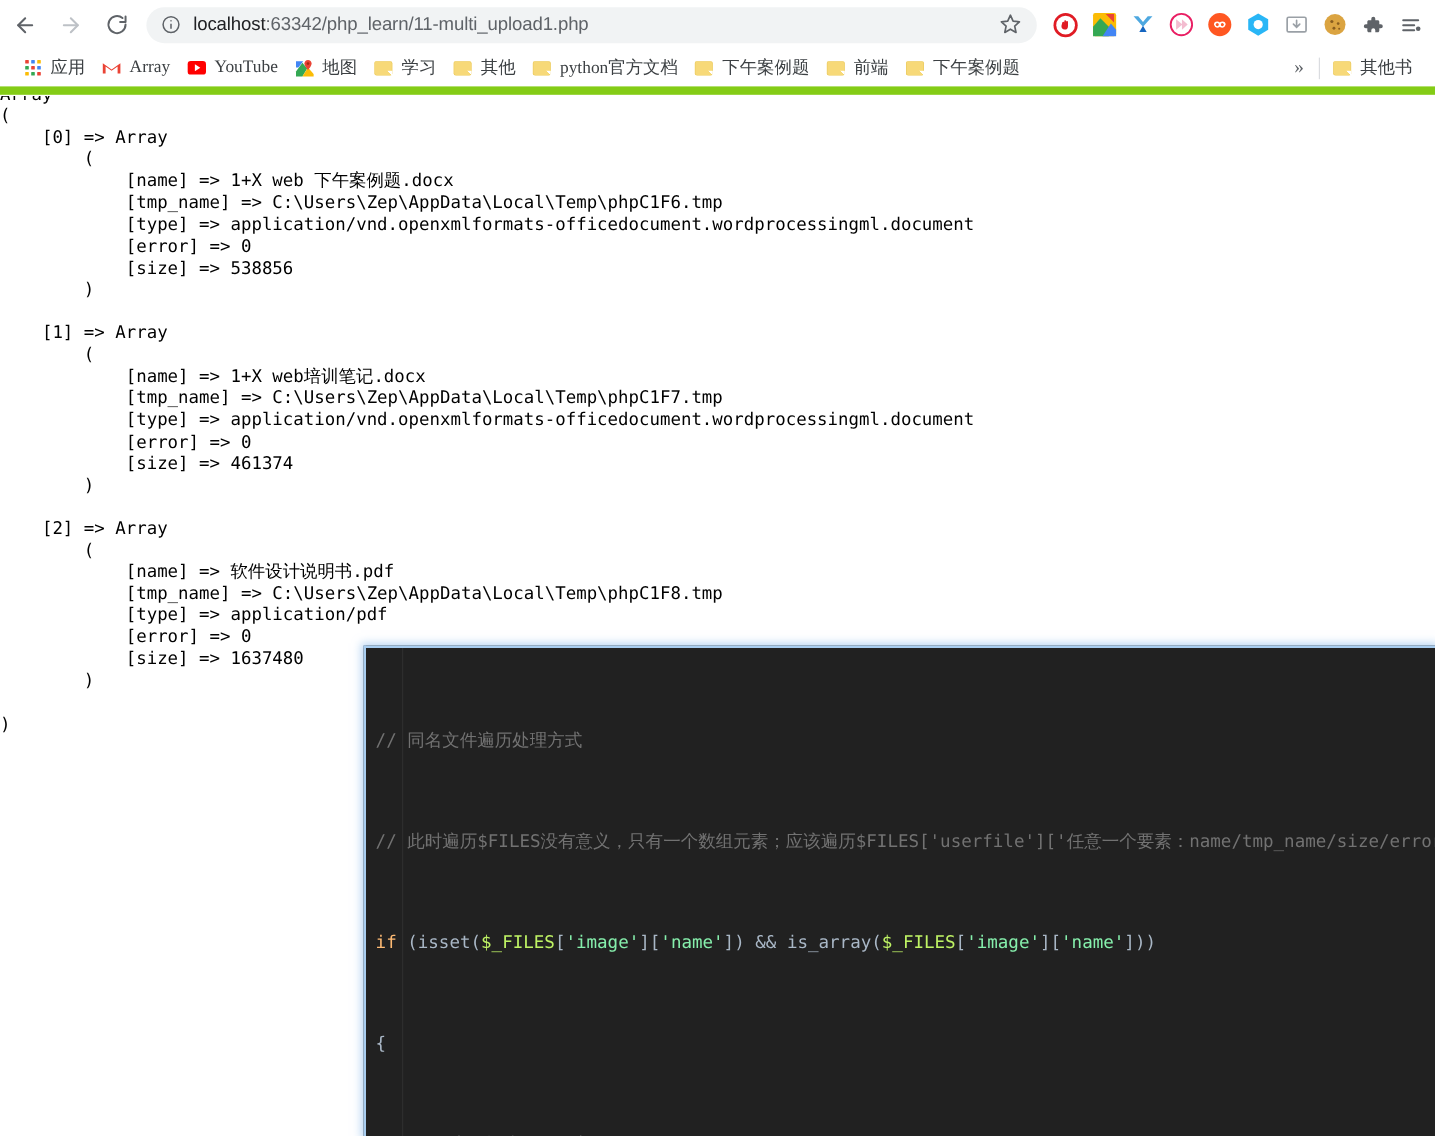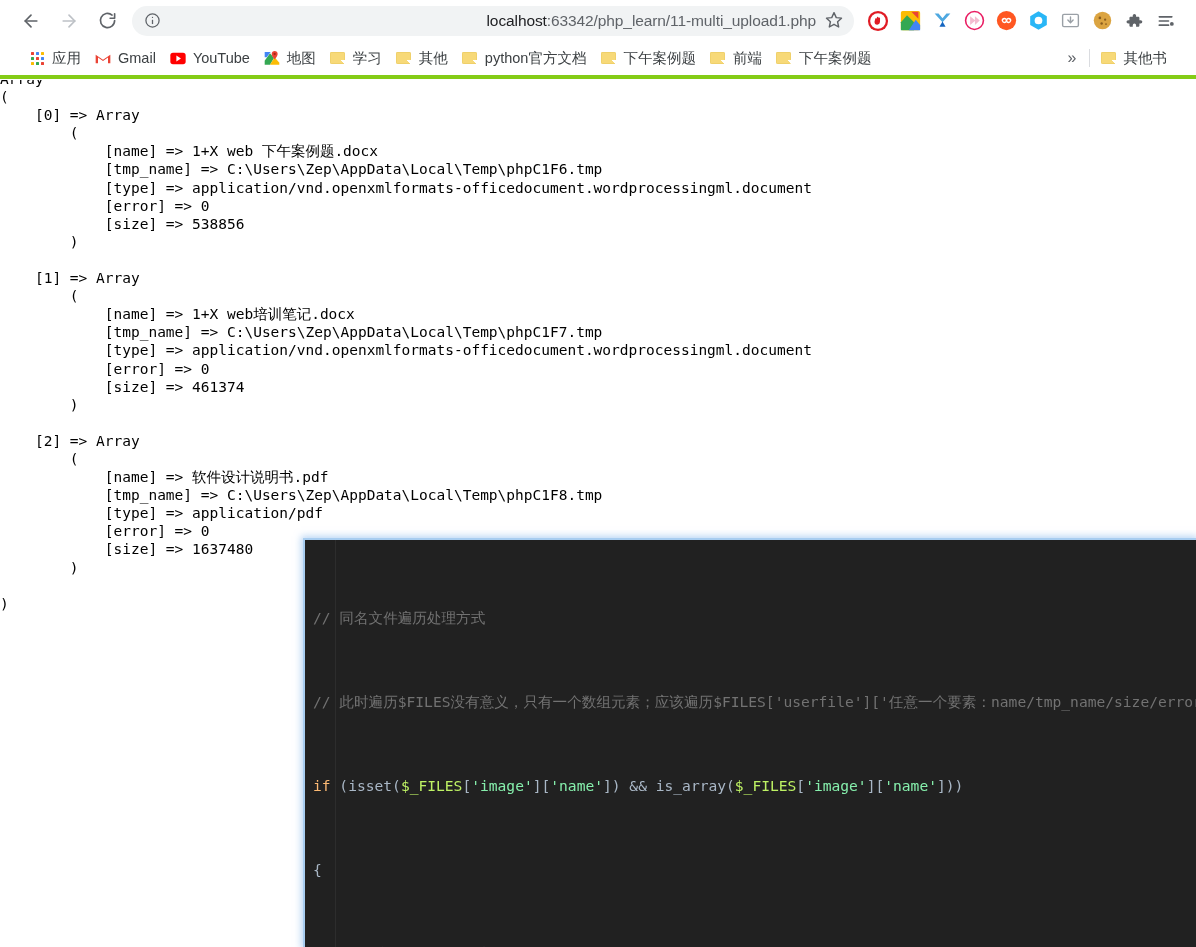--- a/index.html
+++ b/index.html
@@ -5,21 +5,21 @@
   html,body{margin:0;padding:0;}
   body{
     width:1196px;height:947px;overflow:hidden;background:#ffffff;
     font-family:"Liberation Sans", sans-serif;
     -webkit-font-smoothing:antialiased;
   }
   #app{position:relative;width:1196px;height:947px;}
 
   
   .chrome{position:absolute;left:0;top:0;width:1196px;height:80px;background:#ffffff;z-index:20;}
-  .toolbar{position:relative;height:41px;display:flex;align-items:center;padding:0 12px;text-align:right;}
+  .toolbar{position:relative;height:41px;display:flex;align-items:center;padding:0 2px;}
 
   .nav-btn{
     width:34px;height:34px;margin:0 2px;border-radius:50%;
     display:flex;align-items:center;justify-content:center;
     color:#5f6368;flex:0 0 auto;cursor:default;
   }
   .nav-btn svg{display:block;}
   .nav-btn.disabled{color:#bdc1c6;}
 
   .omnibox{
@@ -35,22 +35,23 @@
   }
   .url .host{color:#202124;}
   .star{flex:0 0 auto;width:22px;height:22px;color:#5f6368;margin-left:6px;}
 
   .ext-strip{display:flex;align-items:center;flex:0 0 auto;padding-right:2px;}
   .ext{width:28px;height:28px;margin:0 2px;display:flex;align-items:center;justify-content:center;flex:0 0 auto;}
 
   
   .bookmarks{
     position:relative;height:38px;display:flex;align-items:center;
-    padding:0 22px;font-size:14.5px;color:#3c4043;border-bottom:4px solid #84cc16;
+    padding:0 12px;font-size:14.5px;color:#3c4043;border-bottom:7px solid #84cc16;
     box-sizing:border-box;
+    font-family:Liberation Serif, serif;
   }
   .bm{display:flex;align-items:center;height:26px;padding:0 7px;border-radius:4px;white-space:nowrap;flex:0 0 auto;}
   .bm .lbl{margin-left:7px;}
   .bm-ico{width:16px;height:16px;flex:0 0 auto;display:flex;align-items:center;justify-content:center;}
   .folder{
     width:15px;height:12px;background:#f7d978;border-radius:1.5px 2px 2px 2px;position:relative;
     box-shadow:inset 0 0 0 0.5px #e8c85d;
   }
   .folder:after{content:"";position:absolute;right:0;bottom:0;width:4px;height:4px;
     background:linear-gradient(225deg,#ffffff 50%, transparent 50%);}
@@ -249,21 +250,21 @@
         </span>
         <span class="lbl">应用</span>
       </div>
 
       <div class="bm">
         <span class="bm-ico">
           <svg width="17" height="13" viewBox="0 0 24 18">
               <path d="M1 3.2 L12 11 L23 3.2 L23 16 L19.5 16 L19.5 7.5 L12 12.8 L4.5 7.5 L4.5 16 L1 16Z" fill="#ea4335"></path>
             </svg>
         </span>
-        <span class="lbl">Gmail</span>
+        <span class="lbl">Array</span>
       </div>
 
       <div class="bm">
         <span class="bm-ico">
           <svg width="17" height="13" viewBox="0 0 24 18">
               <rect x="0.5" y="0.5" width="23" height="17" rx="4" fill="#ff0000"></rect>
               <path d="M9.6 4.6 L16.4 9 L9.6 13.4Z" fill="#ffffff"></path>
             </svg>
         </span>
         <span class="lbl">YouTube</span>

